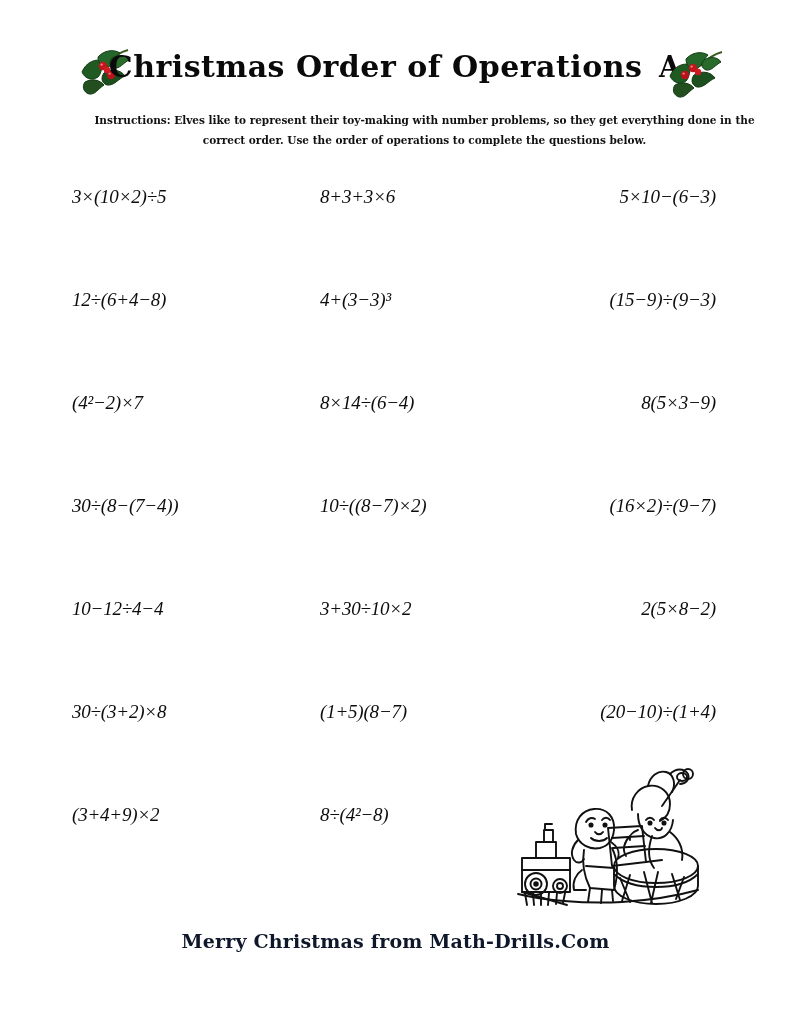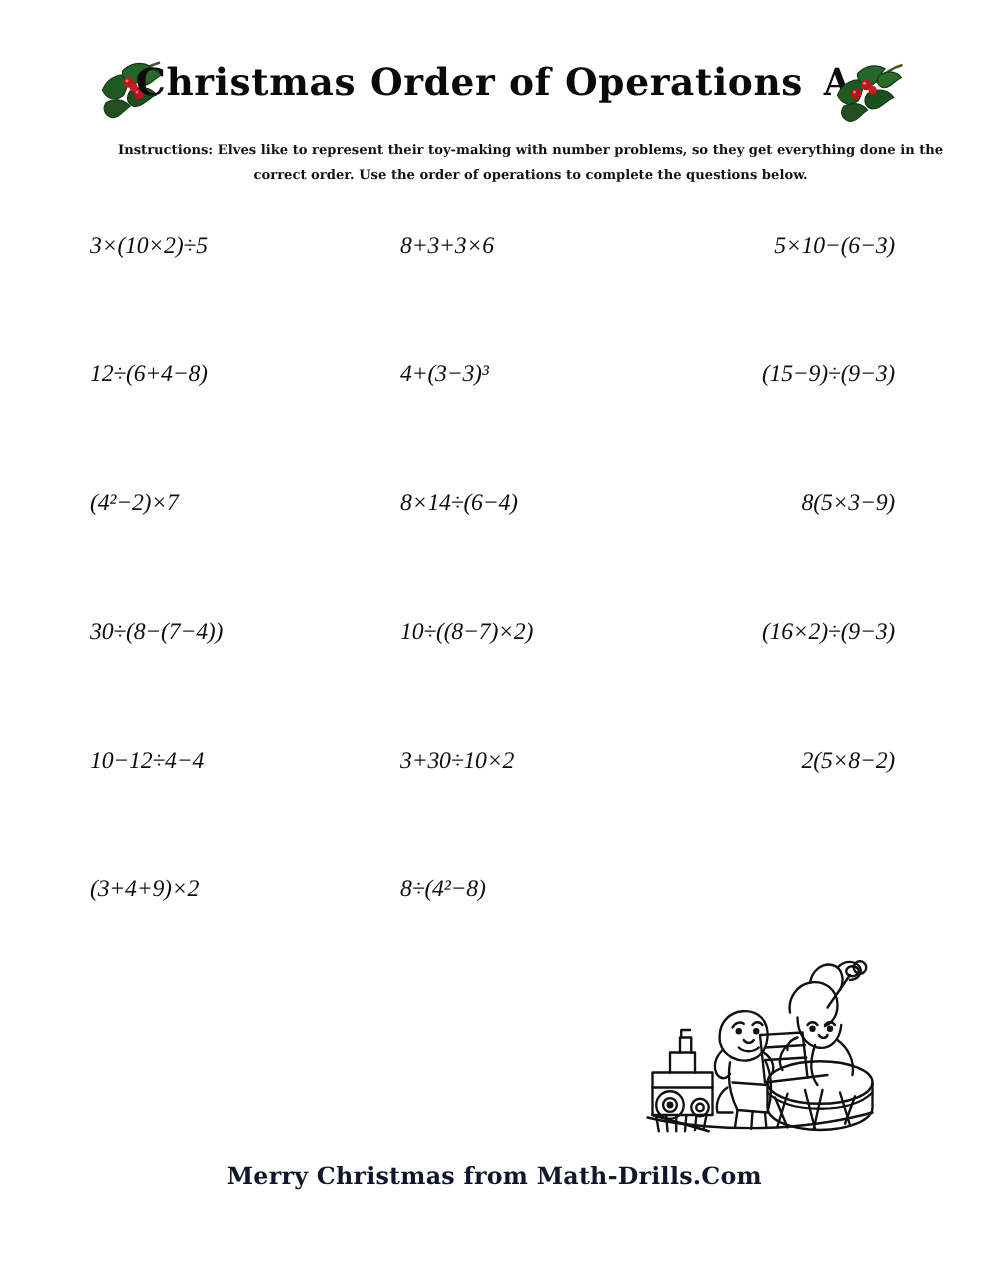--- a/index.html
+++ b/index.html
@@ -186,29 +186,34 @@
 
     <div class="prow">
       <div class="cell col1">(4²−2)×7</div>
       <div class="cell col2">8×14÷(6−4)</div>
       <div class="cell col3">8(5×3−9)</div>
     </div>
 
     <div class="prow">
       <div class="cell col1">30÷(8−(7−4))</div>
       <div class="cell col2">10÷((8−7)×2)</div>
-      <div class="cell col3">(16×2)÷(9−3)</div>
+      <div class="cell col3">(16×2)÷(9−7)</div>
     </div>
 
     <div class="prow">
       <div class="cell col1">10−12÷4−4</div>
       <div class="cell col2">3+30÷10×2</div>
       <div class="cell col3">2(5×8−2)</div>
     </div>
 
+    <div class="prow">
+      <div class="cell col1">30÷(3+2)×8</div>
+      <div class="cell col2">(1+5)(8−7)</div>
+      <div class="cell col3">(20−10)÷(1+4)</div>
+    </div>
 
     <div class="prow">
       <div class="cell col1">(3+4+9)×2</div>
       <div class="cell col2">8÷(4²−8)</div>
       <div class="cell col3"></div>
     </div>
 
   </div>
 
   <div class="illustration">

